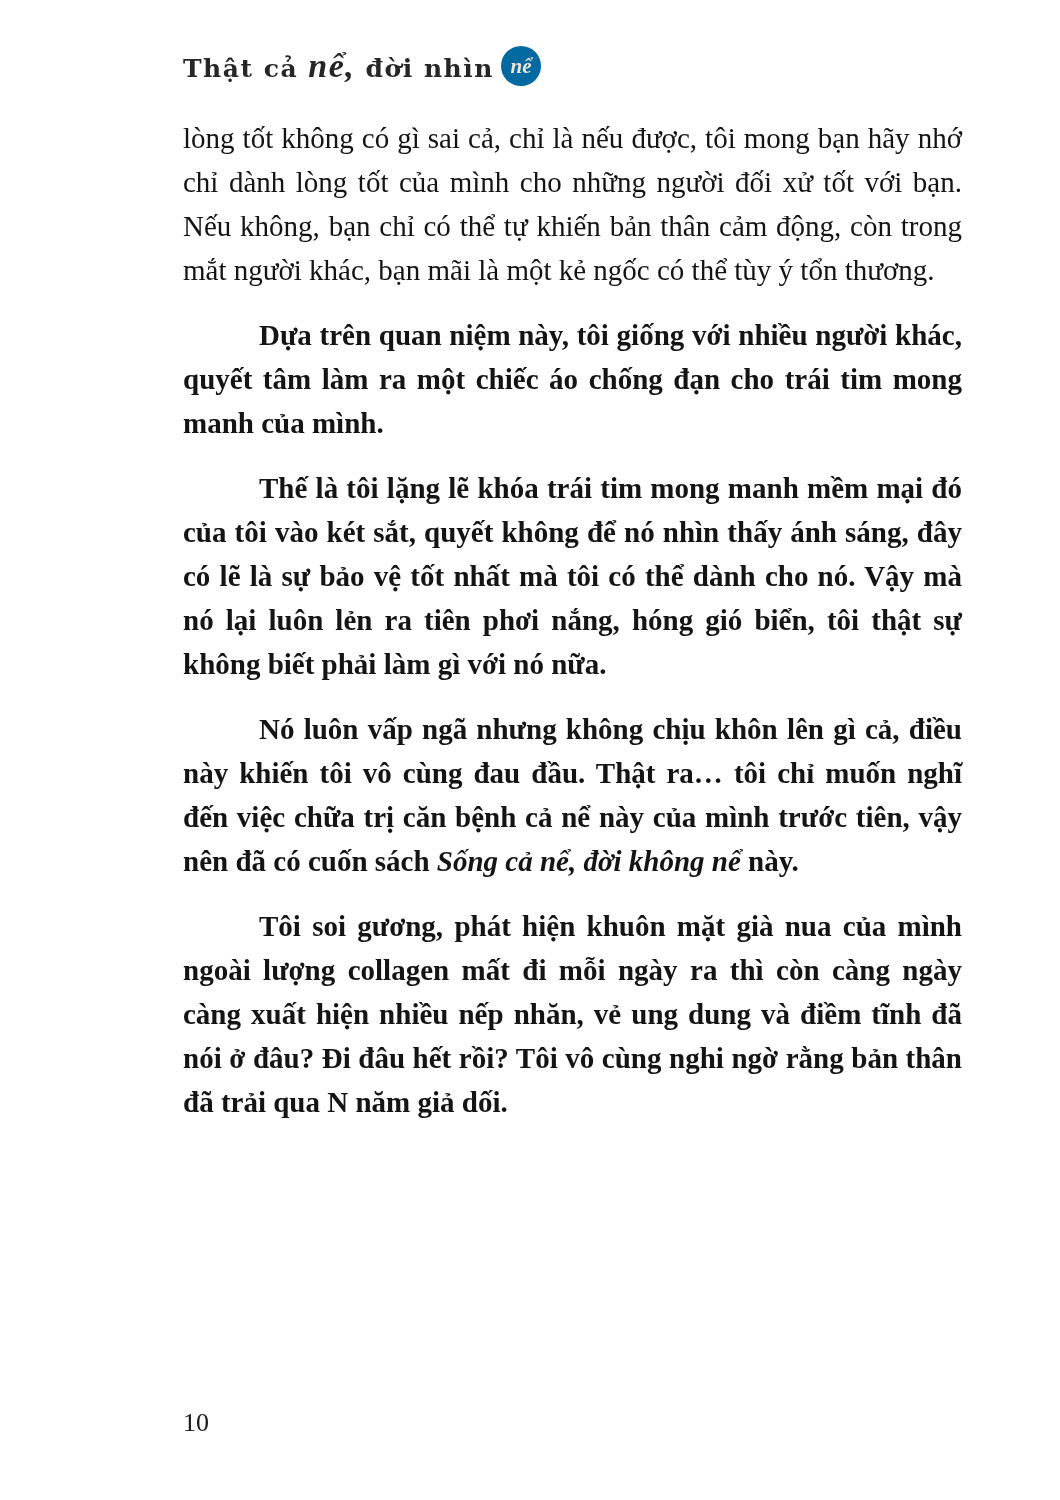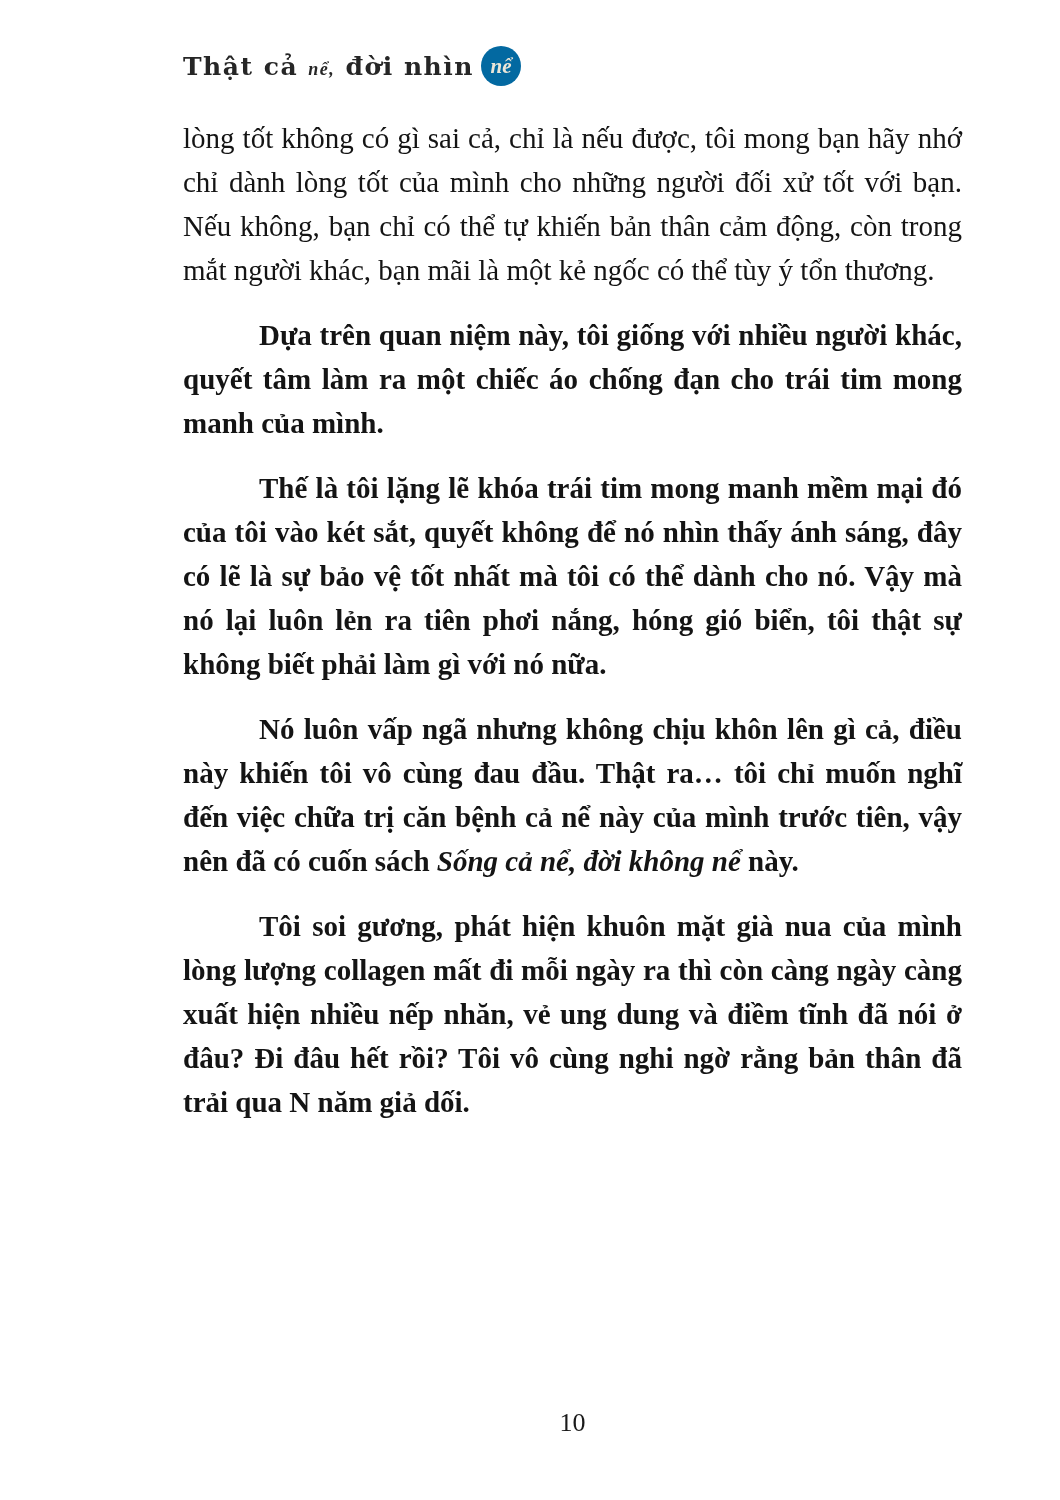--- a/index.html
+++ b/index.html
@@ -32,21 +32,21 @@
     font-family: "DejaVu Serif", serif;
     font-size: 25px;
     font-weight: bold;
     letter-spacing: 1.5px;
     color: #262626;
     white-space: nowrap;
   }
   .running-header .hdr-italic {
     font-style: italic;
     font-family: "Liberation Serif", serif;
-    font-size: 18px;
+    font-size: 34px;
   }
   .badge {
     width: 40px;
     height: 40px;
     border-radius: 50%;
     background: #0369a1;
     color: #ece6d8;
     display: flex;
     align-items: center;
     justify-content: center;
@@ -70,38 +70,37 @@
     font-weight: bold;
   }
   .body-text .seg-italic {
     font-style: italic;
   }
   .page-number {
     position: absolute;
     left: 183px;
     width: 779px;
     bottom: 62px;
-    text-align: center;
     font-size: 26px;
     color: #1a1a1a;
   }
 </style>
 </head>
 <body>
 
 <div class="page">
 
   <div class="running-header">
     <span class="header-text"><span>Thật cả </span><span class="hdr-italic">nể,</span><span> đời nhìn</span></span>
     <span class="badge">nể</span>
   </div>
 
   <div class="body-text">
       <p><span>lòng tốt không có gì sai cả, chỉ là nếu được, tôi mong bạn hãy nhớ chỉ dành lòng tốt của mình cho những người đối xử tốt với bạn. Nếu không, bạn chỉ có thể tự khiến bản thân cảm động, còn trong mắt người khác, bạn mãi là một kẻ ngốc có thể tùy ý tổn thương.</span></p>
       <p class="indent"><span>Dựa trên quan niệm này, tôi giống với nhiều người khác, quyết tâm làm ra một chiếc áo chống đạn cho trái tim mong manh của mình.</span></p>
       <p class="indent"><span>Thế là tôi lặng lẽ khóa trái tim mong manh mềm mại đó của tôi vào két sắt, quyết không để nó nhìn thấy ánh sáng, đây có lẽ là sự bảo vệ tốt nhất mà tôi có thể dành cho nó. Vậy mà nó lại luôn lẻn ra tiên phơi nắng, hóng gió biển, tôi thật sự không biết phải làm gì với nó nữa.</span></p>
       <p class="indent"><span>Nó luôn vấp ngã nhưng không chịu khôn lên gì cả, điều này khiến tôi vô cùng đau đầu. Thật ra… tôi chỉ muốn nghĩ đến việc chữa trị căn bệnh cả nể này của mình trước tiên, vậy nên đã có cuốn sách </span><span class="seg-italic">Sống cả nể, đời không nể</span><span> này.</span></p>
-      <p class="indent"><span>Tôi soi gương, phát hiện khuôn mặt già nua của mình lòng lượng collagen mất đi mỗi ngày ra thì còn càng ngày càng xuất hiện nhiều nếp nhăn, vẻ ung dung và điềm tĩnh đã nói ở đâu? Đi đâu hết rồi? Tôi vô cùng nghi ngờ rằng bản thân đã trải qua N năm giả dối.</span></p>
+      <p class="indent"><span>Tôi soi gương, phát hiện khuôn mặt già nua của mình ngoài lượng collagen mất đi mỗi ngày ra thì còn càng ngày càng xuất hiện nhiều nếp nhăn, vẻ ung dung và điềm tĩnh đã nói ở đâu? Đi đâu hết rồi? Tôi vô cùng nghi ngờ rằng bản thân đã trải qua N năm giả dối.</span></p>
     </div>
 
 </div>
 
 <div class="page-number">10</div>
 
 </body></html>

